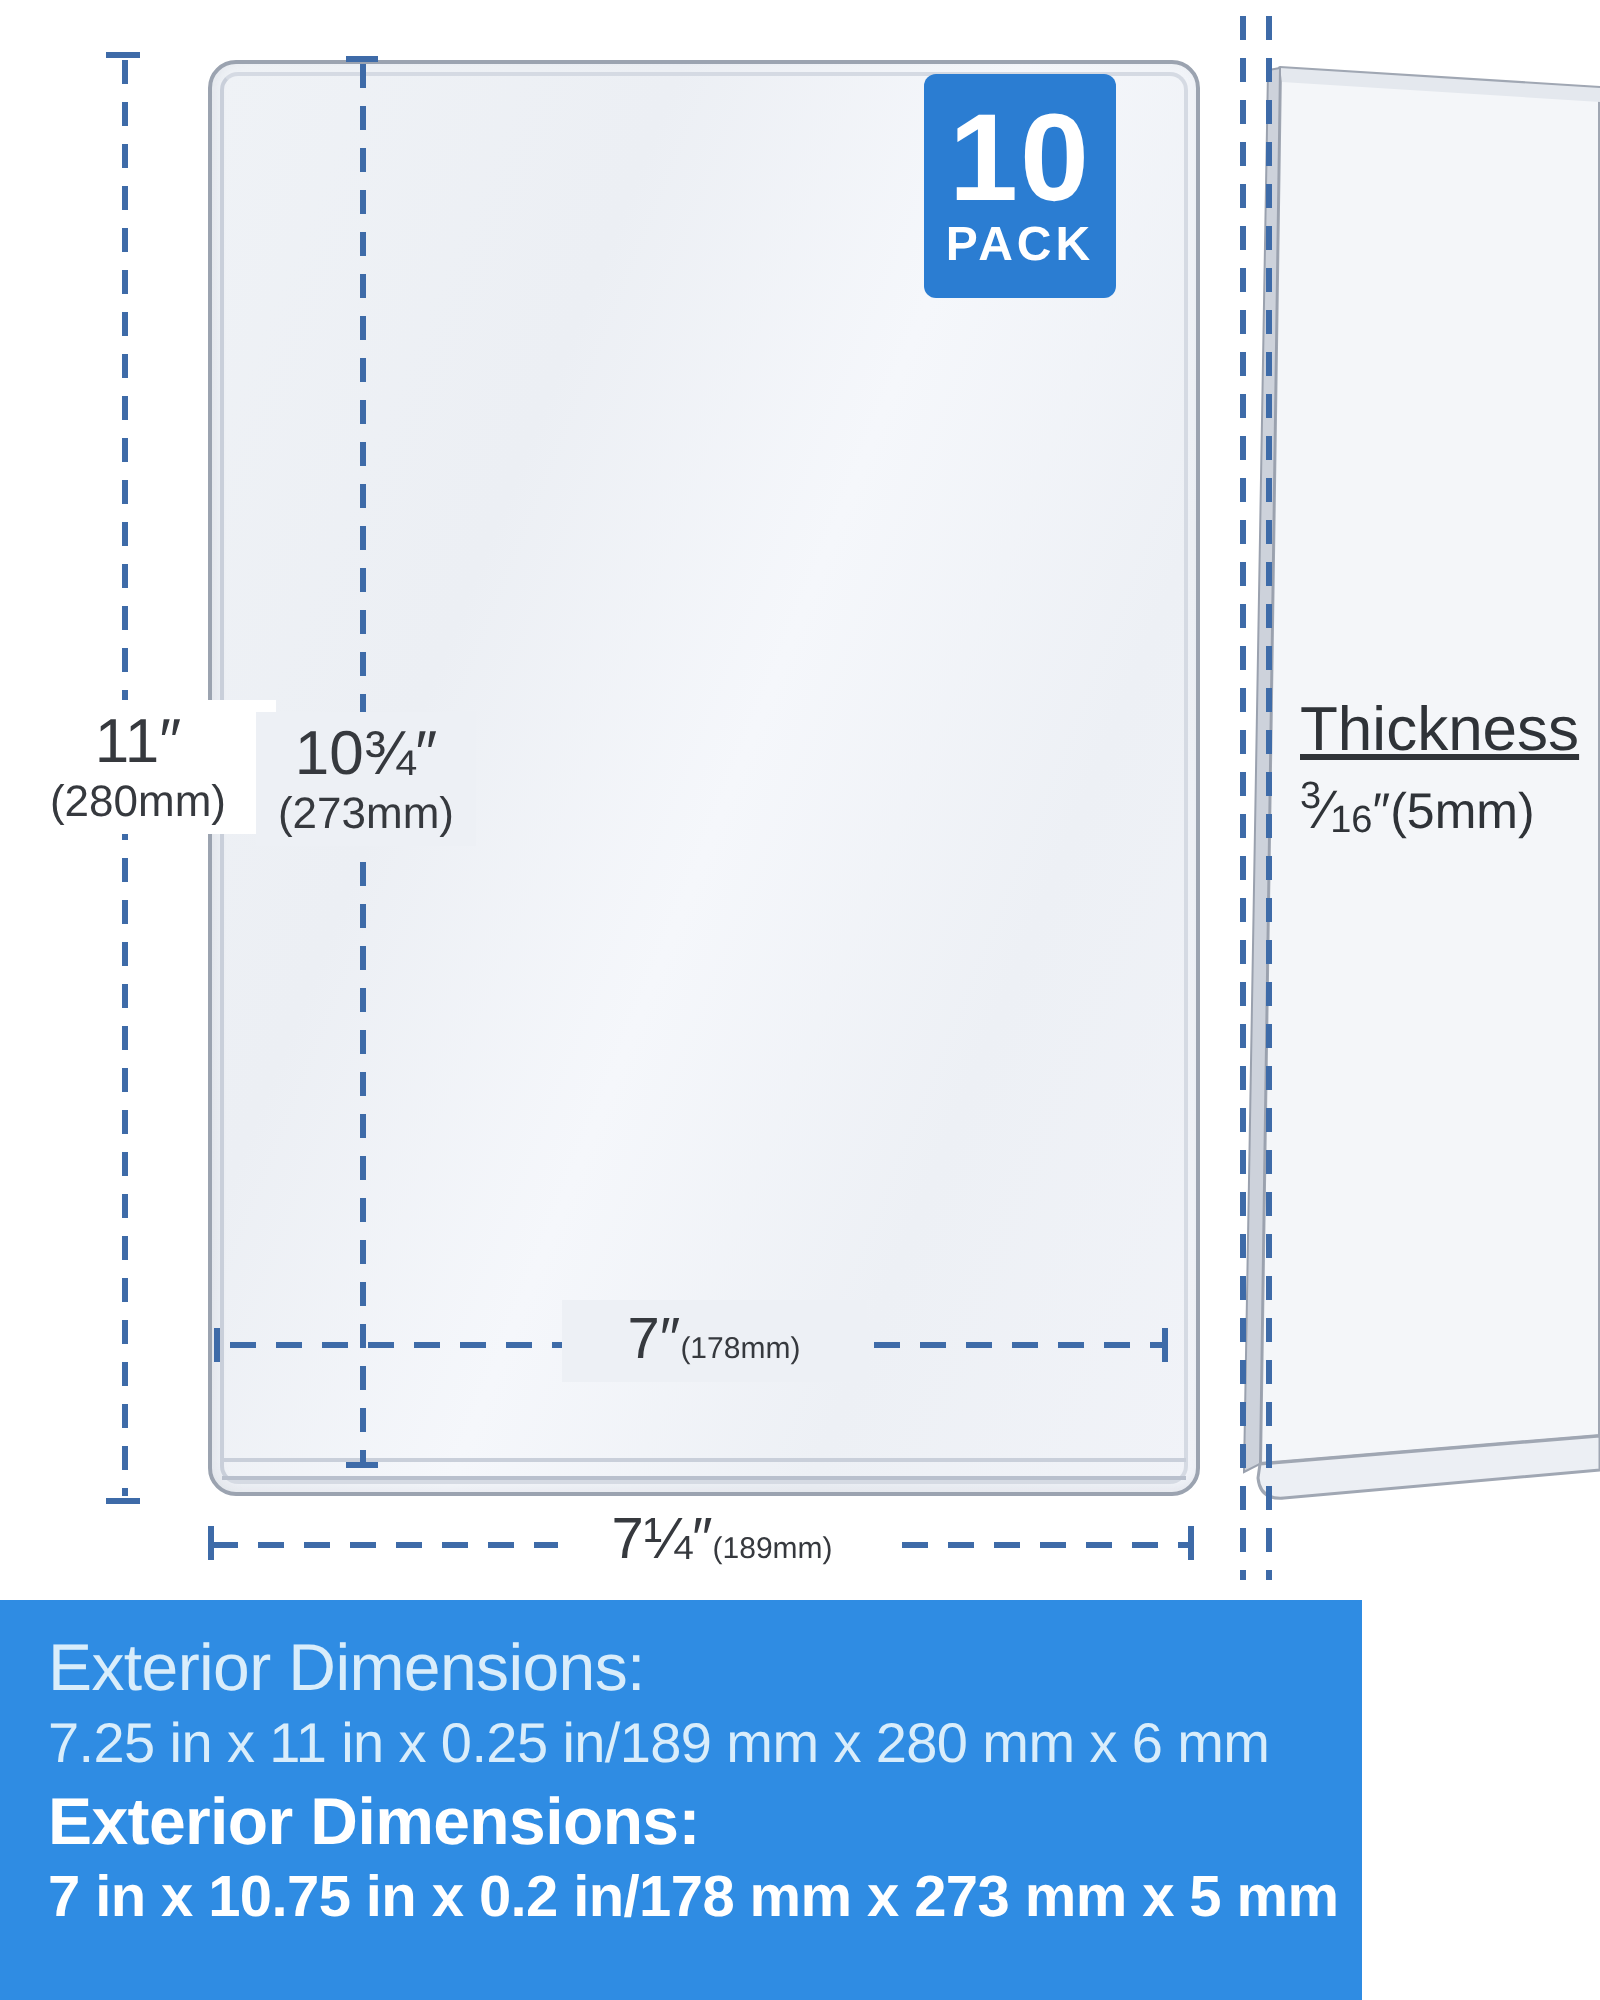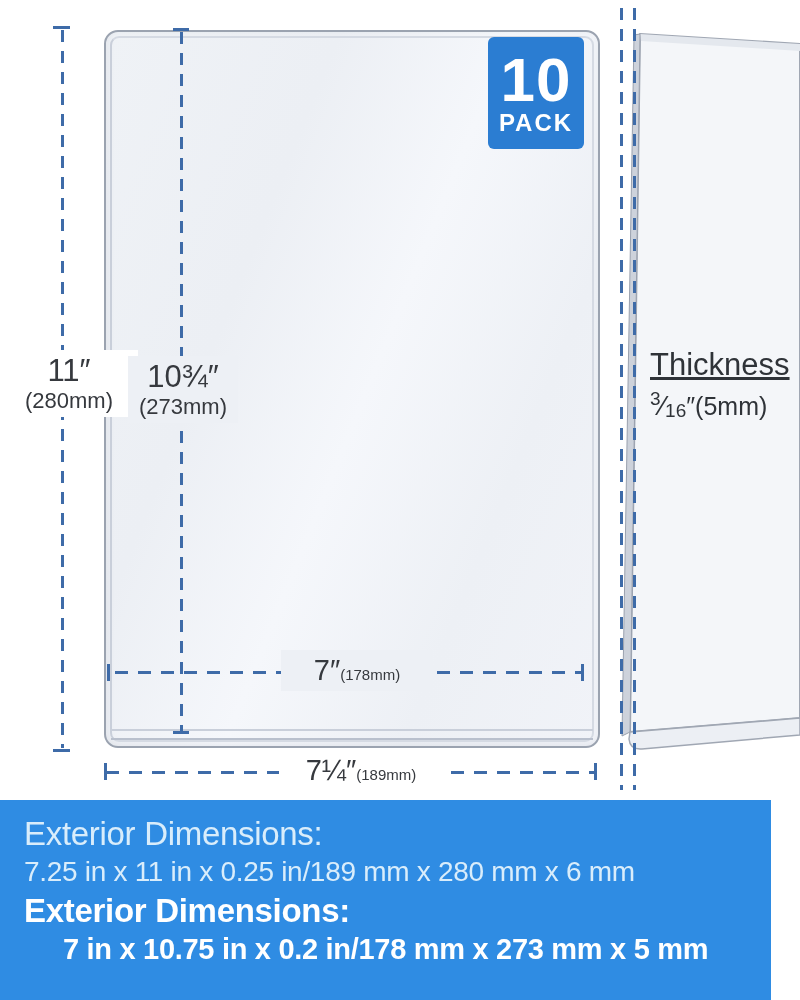--- a/index.html
+++ b/index.html
@@ -15,21 +15,21 @@
     box-shadow:inset 2px -2px 6px rgba(140,150,165,.12);
   }
   .front-inner{
     position:absolute;inset:4px;border:2px solid #d5dae3;border-radius:9px;
     border-left-color:#c9cfda;pointer-events:none;
   }
   .front-seam-a{position:absolute;left:5px;right:5px;top:697px;height:0;border-top:2px solid #c9cfda;}
   .front-seam-b{position:absolute;left:5px;right:5px;top:706px;height:0;border-top:2px solid #b9c0cd;}
   
   .badge{
-    position:absolute;left:488px;top:37px;width:96px;height:112px;border-radius:6px;
+    position:absolute;left:462px;top:37px;width:96px;height:112px;border-radius:6px;
     background:#2b7dd2;color:#fff;display:flex;flex-direction:column;align-items:center;justify-content:center;
   }
   .badge-count{font-size:62px;font-weight:700;line-height:60px;letter-spacing:1px;}
   .badge-label{font-size:24px;font-weight:700;letter-spacing:2px;line-height:26px;}
   
   .vdash{position:absolute;width:3px;background:repeating-linear-gradient(to bottom,#3e6ba8 0 12px,transparent 12px 21px);}
   .hdash{position:absolute;height:3px;background:repeating-linear-gradient(to right,#3e6ba8 0 13px,transparent 13px 23px);}
   .tick-h{position:absolute;width:17px;height:3px;background:#3e6ba8;}
   .tick-v{position:absolute;width:3px;height:17px;background:#3e6ba8;}
   
@@ -45,28 +45,28 @@
   
   .thickness{position:absolute;left:650px;top:346px;width:148px;color:#2f3338;}
   .thickness-title{font-size:31px;line-height:38px;text-decoration:underline;}
   .thickness-frac{font-size:26px;line-height:30px;}
   .frac-num{font-size:19px;vertical-align:10px;}
   .frac-slash{font-size:27px;}
   .frac-den{font-size:19px;vertical-align:-2px;}
   .frac-suffix{font-size:25px;}
   
   .banner{
-    position:absolute;left:0;top:800px;width:771px;height:200px;background:#2f8ce3;
+    position:absolute;left:0;top:800px;width:681px;height:200px;background:#2f8ce3;
     box-sizing:border-box;padding:15px 0 0 24px;
   }
   .banner-line{white-space:nowrap;letter-spacing:-0.3px;}
   .banner-title-light{font-size:33px;line-height:38px;font-weight:400;color:#d9edfb;}
   .banner-value-light{font-size:28px;line-height:38px;font-weight:400;color:#d9edfb;}
   .banner-title-bold{font-size:33px;line-height:39px;font-weight:700;color:#ffffff;}
-  .banner-value-bold{font-size:29px;line-height:38px;font-weight:700;color:#ffffff;margin-left:39px;}
+  .banner-value-bold{font-size:29px;line-height:38px;font-weight:700;color:#ffffff;}
   .side-svg{position:absolute;left:610px;top:20px;}
 </style>
 </head>
 <body>
 
 <div class="stage">
 
   <div class="front-panel">
     <div class="front-inner"></div>
     <div class="front-seam-a"></div>

